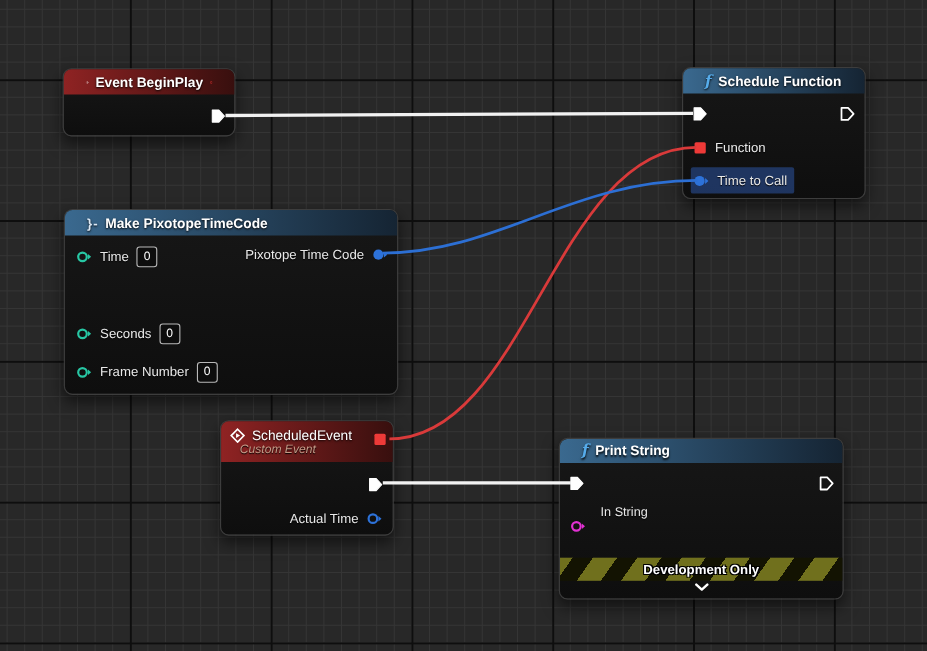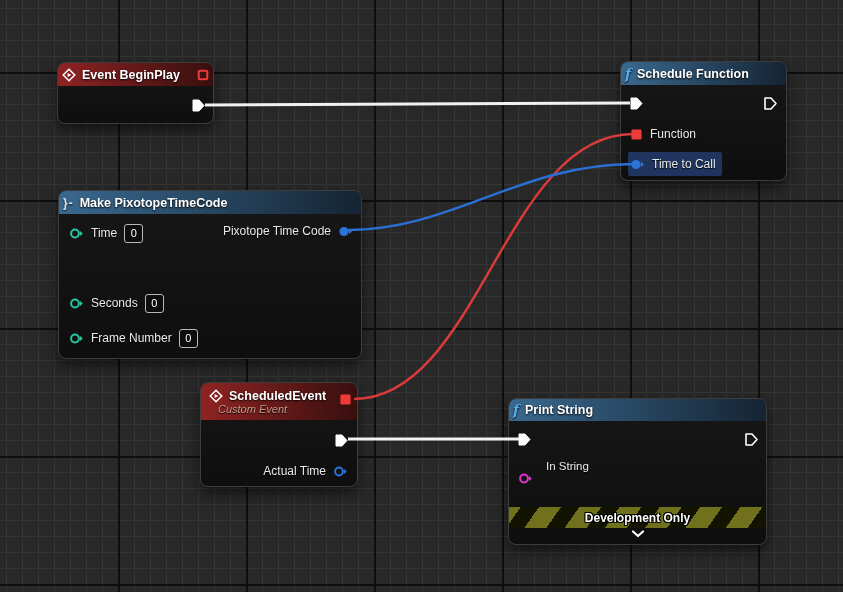--- a/index.html
+++ b/index.html
@@ -17,32 +17,32 @@
   }
   .node{
     position:absolute;
     background:linear-gradient(#171717,#0e0e0e);
     border:1px solid #3d3d3d;
     border-radius:8px;
     box-shadow:0 6px 14px rgba(0,0,0,.55);
     z-index:2;
   }
   .hdr{
-    height:23px;display:flex;align-items:center;gap:6px;padding:0 4px;
+    height:23px;display:flex;align-items:center;gap:6px;padding:0 20px;
     border-radius:7px 7px 0 0;color:#fff;font-weight:bold;font-size:12.5px;
     text-shadow:0 1px 2px #000;white-space:nowrap;
   }
   .hdr.red{background:linear-gradient(to right,#8f2323,#380f0e);}
   .hdr.blue{background:linear-gradient(to right,#3a698f,#152433);}
   .hdr2{
     height:37px;display:flex;flex-direction:column;justify-content:center;
     padding:0 8px;border-radius:7px 7px 0 0;
     background:linear-gradient(to right,#8f2323,#380f0e);
   }
-  .hdr2 .trow{display:flex;align-items:center;gap:6px;color:#fff;font-weight:bold;font-size:12.5px;text-shadow:0 1px 2px #000;}
+  .hdr2 .trow{display:flex;align-items:center;gap:6px;color:#fff;font-weight:normal;font-size:12.5px;text-shadow:0 1px 2px #000;}
   .hdr2 .sub{margin-left:9px;font-style:italic;font-size:11px;color:#c49a87;text-shadow:0 1px 1px #000;}
   .ficon{font-family:"DejaVu Serif",serif;font-style:italic;font-weight:bold;color:#56aceb;font-size:14px;line-height:1;}
   .mkicon{color:#dce8f4;font-size:12px;font-weight:bold;letter-spacing:1px;line-height:1;}
   .pin{position:absolute;width:15px;height:15px;}
   .row{position:absolute;display:flex;align-items:center;gap:7px;height:22px;}
   .plabel{color:#e9e9e9;font-size:12px;white-space:nowrap;text-shadow:0 1px 1px #000;}
   .valbox{
     background:#0d0d0d;border:1px solid #b9b9b9;border-radius:3px;
     color:#fff;font-size:11px;font-family:"Liberation Sans",sans-serif;
     height:17px;text-align:center;padding:0 2px;box-sizing:content-box;

